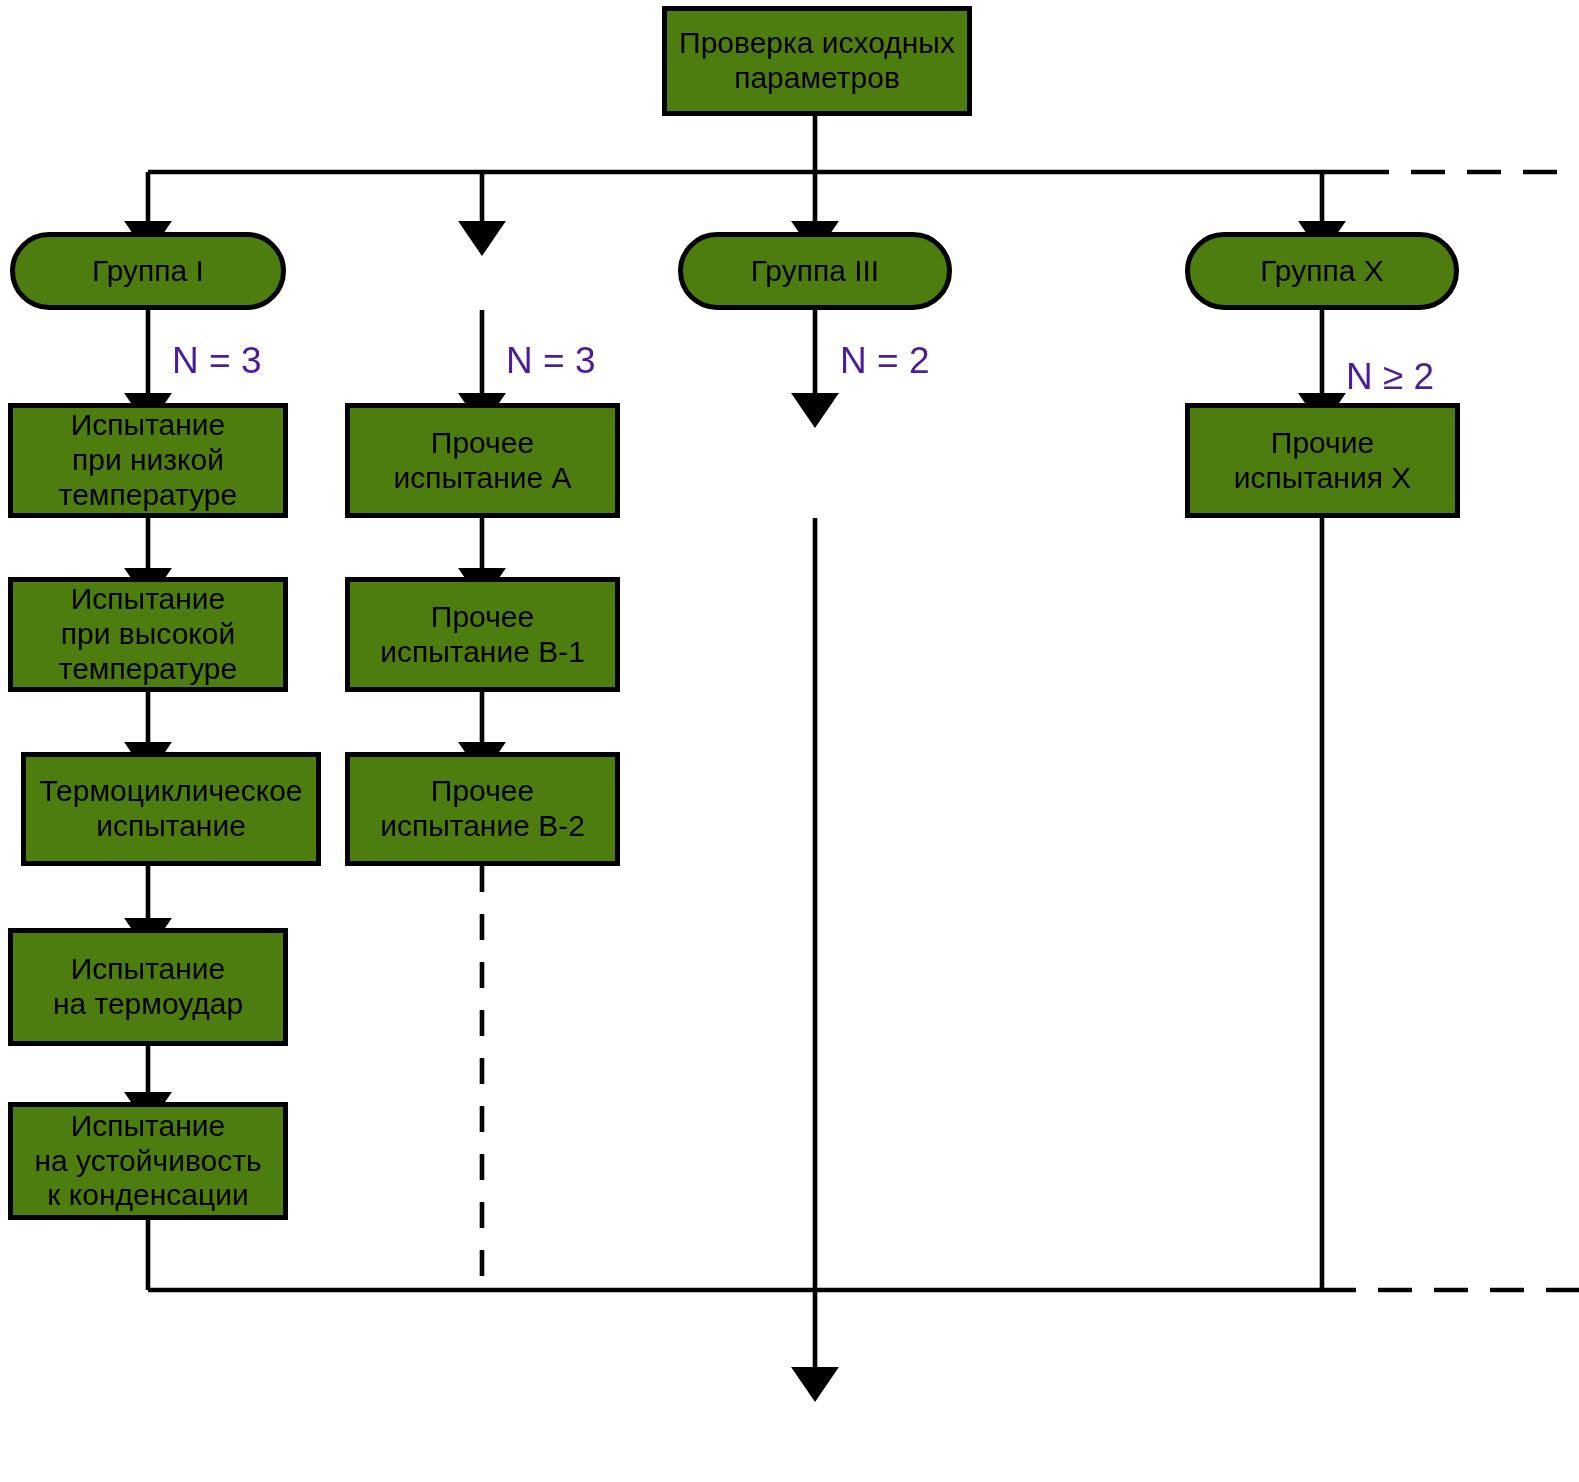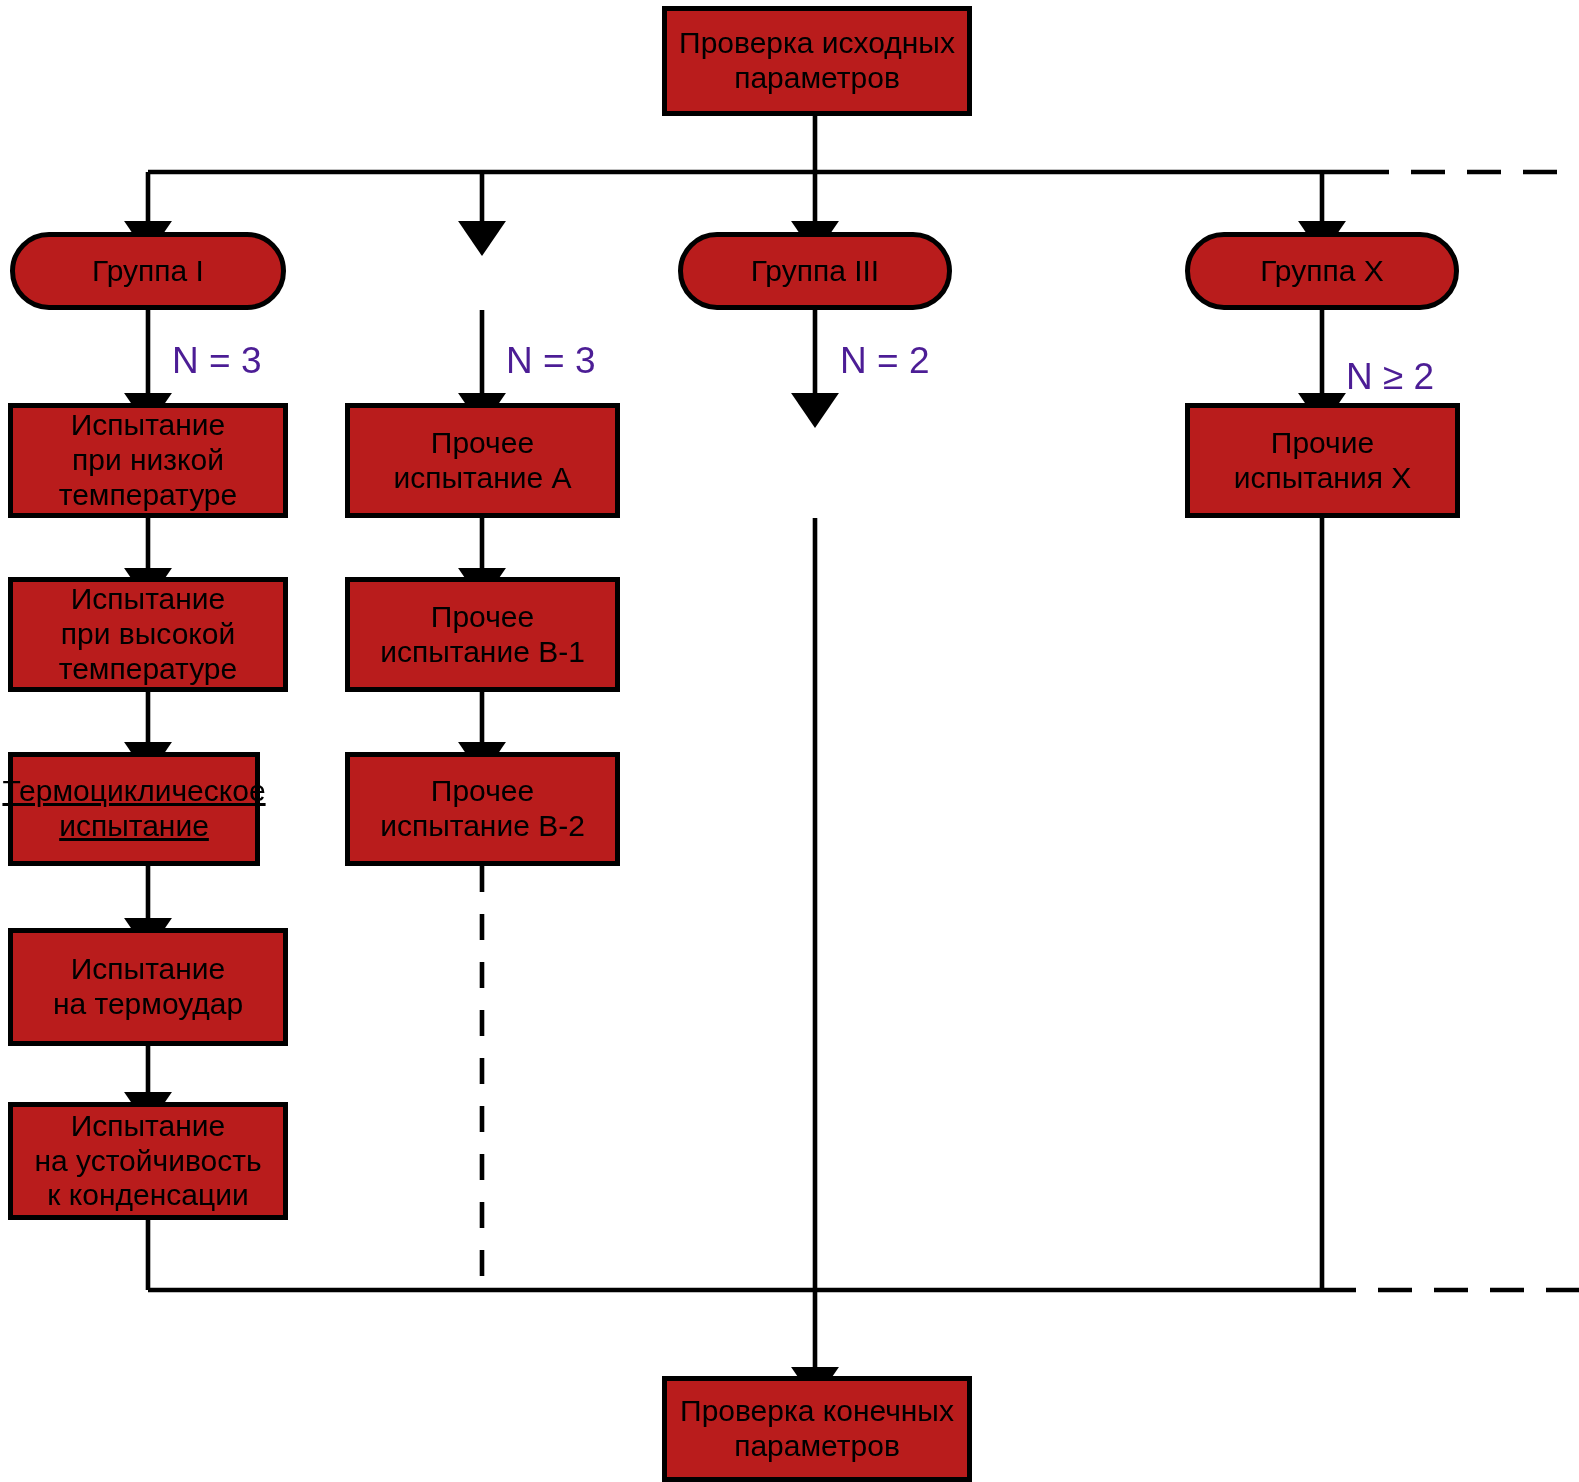--- a/index.html
+++ b/index.html
@@ -1,19 +1,19 @@
 <!DOCTYPE html>
 <html><head>
 <meta charset="utf-8">
 <style>
   html,body{margin:0;padding:0;background:#ffffff;}
   body{font-family:"Liberation Sans","DejaVu Sans",sans-serif;}
   #canvas{position:relative;width:1579px;height:1482px;background:#ffffff;overflow:hidden;}
   svg.layer{position:absolute;left:0;top:0;width:1579px;height:1482px;pointer-events:none;}
-  .node{position:absolute;box-sizing:border-box;border:5px solid #000;background:#b91c1c;
+  .node{position:absolute;box-sizing:border-box;border:5px solid #000;background:#4d7c0f;
         display:flex;align-items:center;justify-content:center;text-align:center;}
   .node .lbl{font-size:30px;line-height:1.16;color:#000;padding:0 6px;}
   .rect{border-radius:0;}
   .stadium{border-radius:60px;}
   .nlabel{position:absolute;font-size:37px;color:#4c1d95;white-space:nowrap;}
   .sup{font-size:19px;vertical-align:super;line-height:0;}
 </style>
 </head>
 <body>
 
@@ -92,21 +92,21 @@
       <span>температуре</span>
     </div>
   </div>
   <div class="node rect" style="left:8px;top:577px;width:280px;height:115px;">
     <div class="lbl">
       <span>Испытание</span><br>
       <span>при высокой</span><br>
       <span>температуре</span>
     </div>
   </div>
-  <div class="node rect" style="left:8px;top:752px;width:252px;height:114px;text-decoration:underline;">
+  <div class="node rect" style="left:21px;top:752px;width:300px;height:114px;">
     <div class="lbl">
       <span>Термоциклическое</span><br>
       <span>испытание</span>
     </div>
   </div>
   <div class="node rect" style="left:8px;top:928px;width:280px;height:118px;">
     <div class="lbl">
       <span>Испытание</span><br>
       <span>на термоудар</span>
     </div>
@@ -139,19 +139,14 @@
   </div>
 
 
   <div class="node rect" style="left:1185px;top:403px;width:275px;height:115px;">
     <div class="lbl">
       <span>Прочие</span><br>
       <span>испытания X</span>
     </div>
   </div>
 
-  <div class="node rect" style="left:662px;top:1376px;width:310px;height:106px;">
-    <div class="lbl">
-      <span>Проверка конечных параметров</span>
-    </div>
-  </div>
 
 </div>
 
 </body></html>

